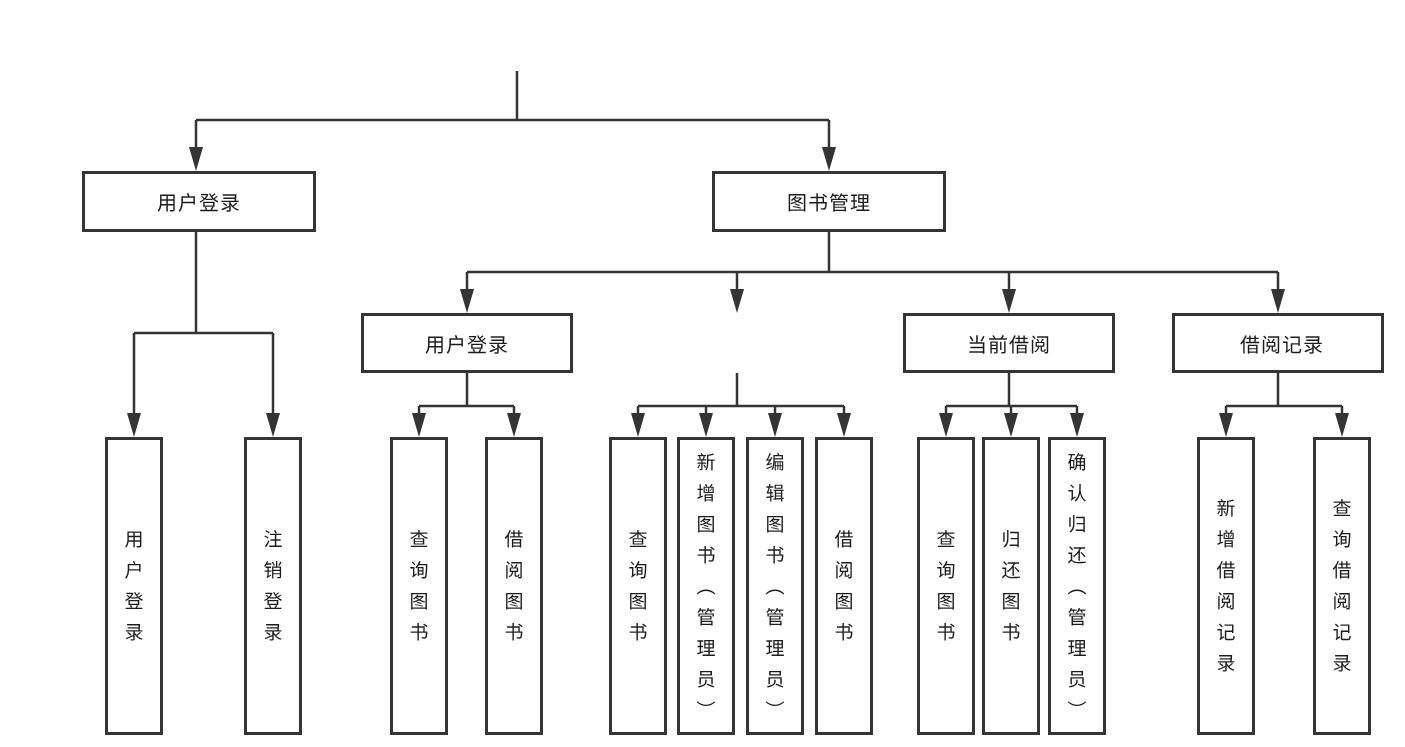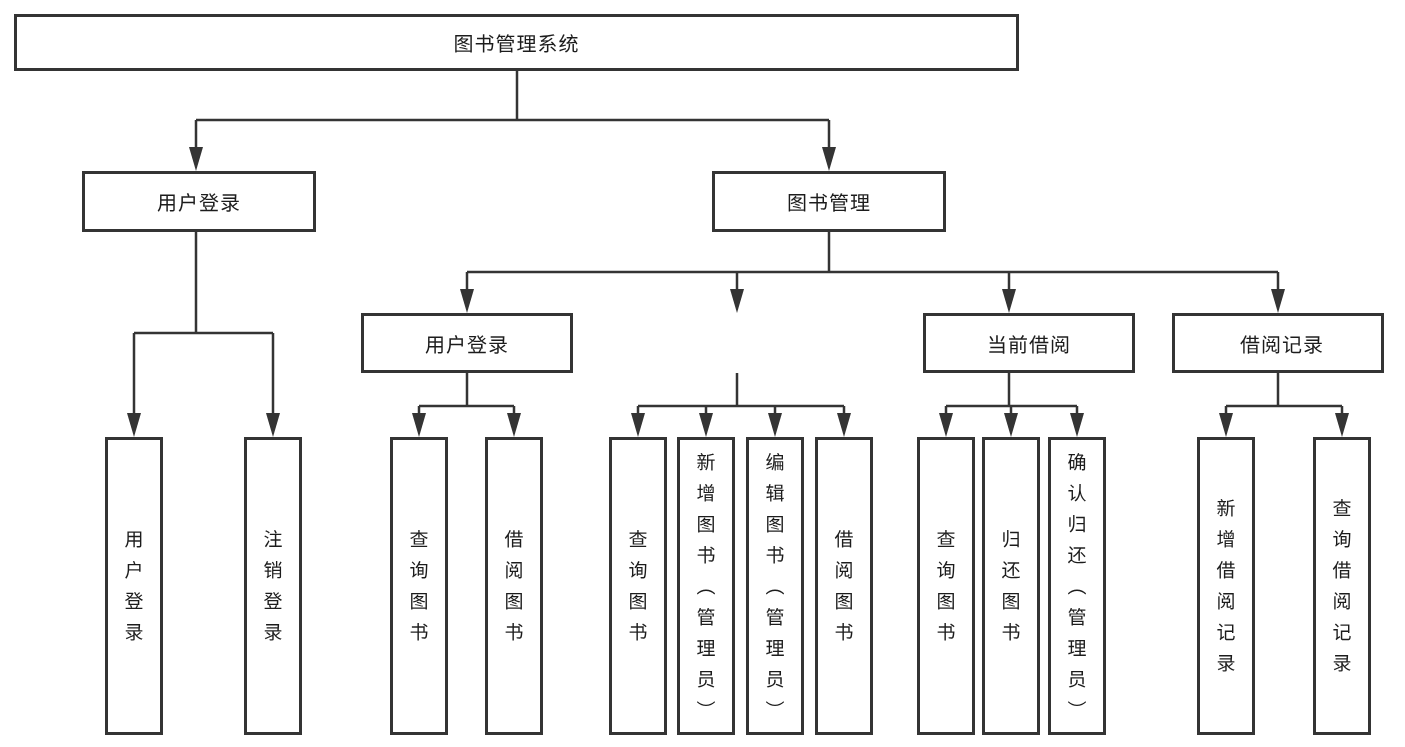--- a/index.html
+++ b/index.html
@@ -68,27 +68,26 @@
 
       <polygon points="939,413 953,413 946,437"></polygon>
       <polygon points="1004,413 1018,413 1011,437"></polygon>
       <polygon points="1070,413 1084,413 1077,437"></polygon>
 
       <polygon points="1219,413 1233,413 1226,437"></polygon>
       <polygon points="1335,413 1349,413 1342,437"></polygon>
     </g>
   </svg>
 
-  <div class="hbox" style="left:14px;top:14px;width:1005px;height:57px;">图书管理系统</div>
 
   <div class="hbox" style="left:82px;top:171px;width:234px;height:61px;">用户登录</div>
   <div class="hbox" style="left:712px;top:171px;width:234px;height:61px;">图书管理</div>
 
   <div class="hbox" style="left:361px;top:313px;width:212px;height:60px;">用户登录</div>
-  <div class="hbox" style="left:903px;top:313px;width:212px;height:60px;margin-left:20px;">当前借阅</div>
+  <div class="hbox" style="left:903px;top:313px;width:212px;height:60px;">当前借阅</div>
   <div class="hbox" style="left:1172px;top:313px;width:212px;height:60px;padding-left:8px;">借阅记录</div>
 
   <div class="vbox" style="left:105px;">
       <div class="vchar">用</div>
       <div class="vchar">户</div>
       <div class="vchar">登</div>
       <div class="vchar">录</div>
     </div>
   <div class="vbox" style="left:244px;">
       <div class="vchar">注</div>

